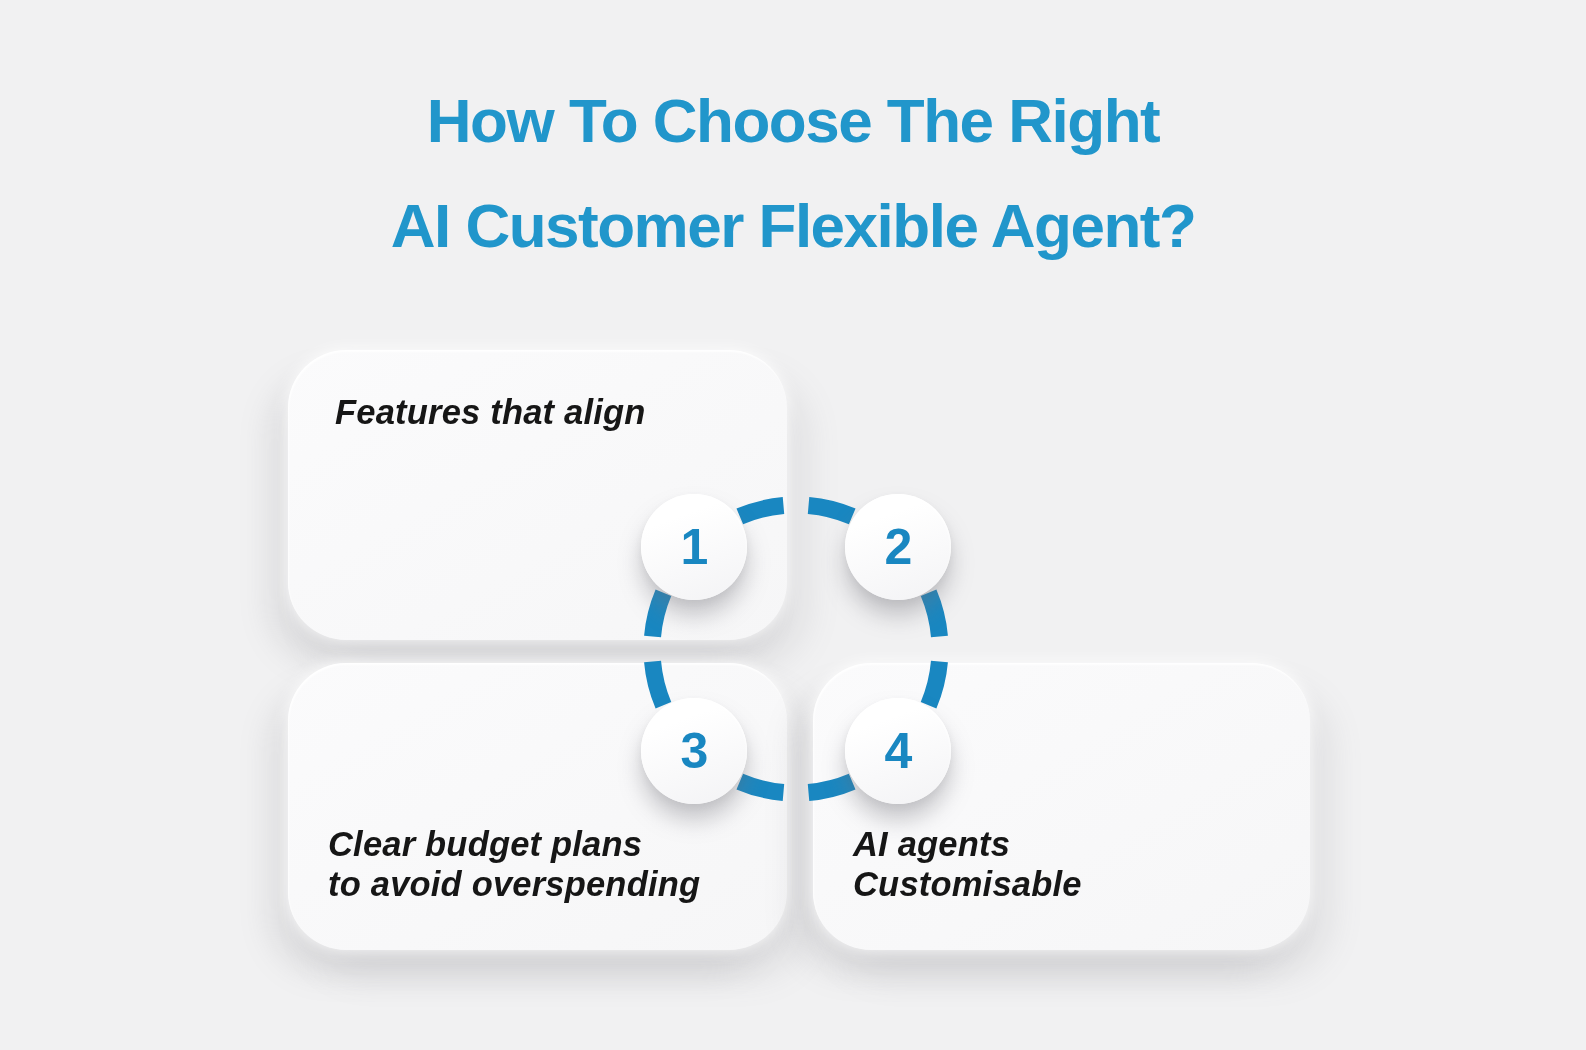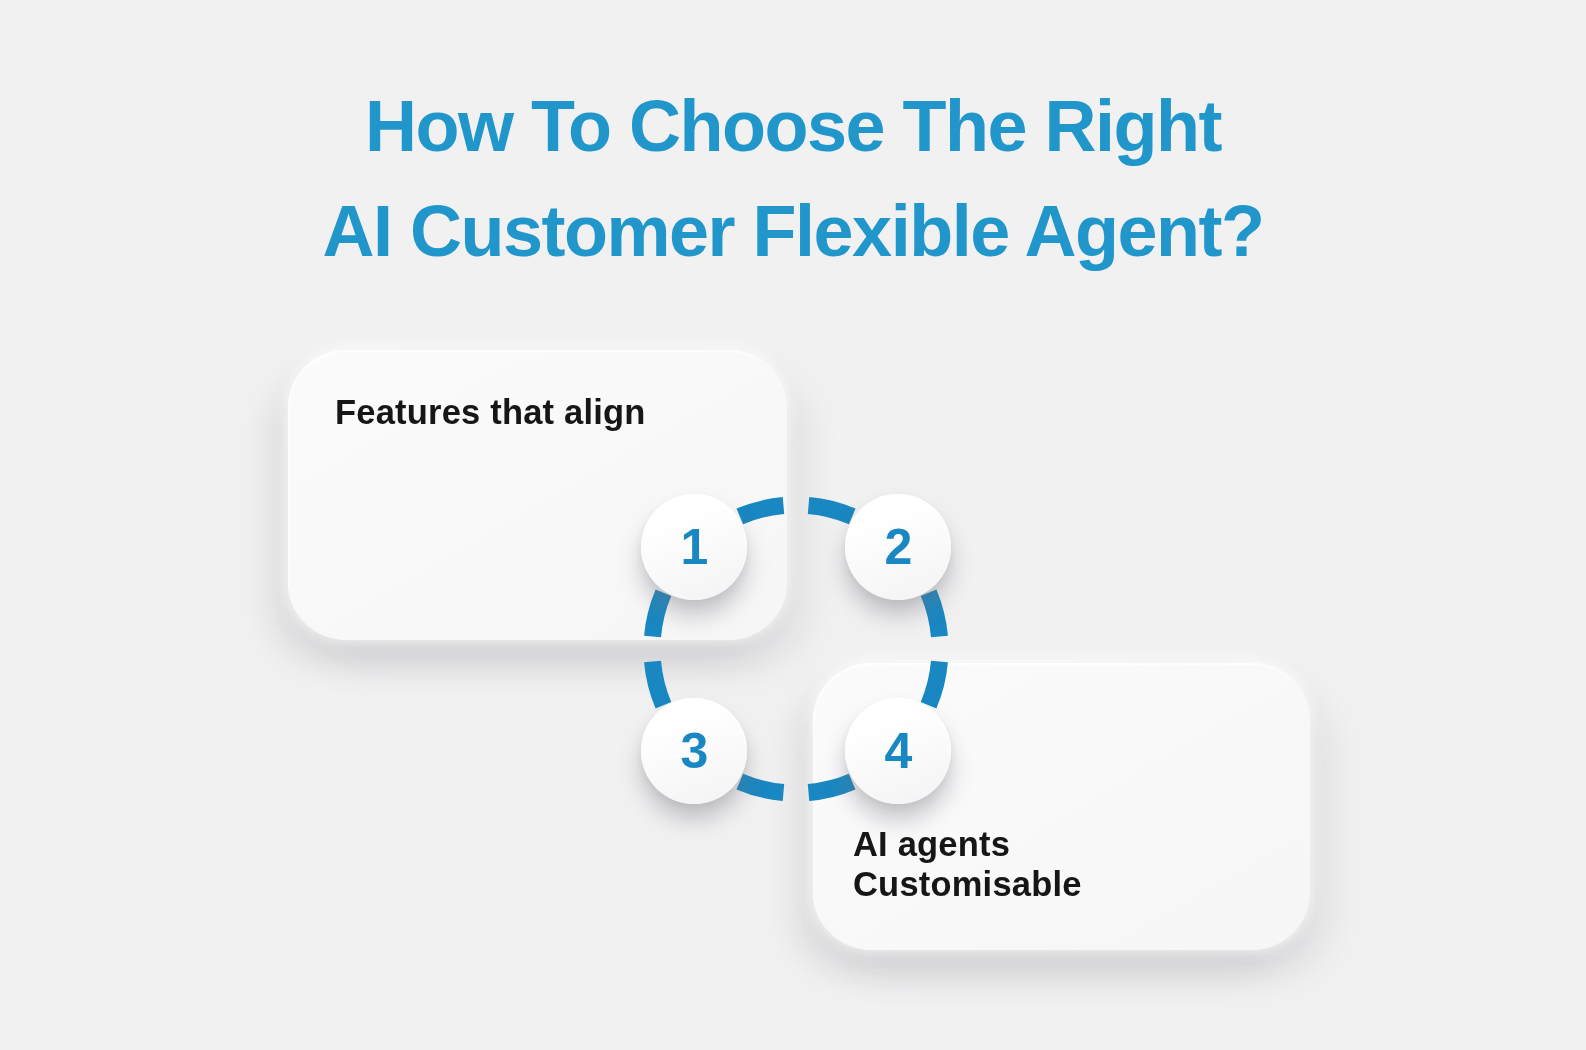--- a/index.html
+++ b/index.html
@@ -4,42 +4,42 @@
 <style>
   html,body{margin:0;padding:0;background:#f1f1f2;}
   .canvas{
     position:relative;width:1586px;height:1050px;overflow:hidden;
     background:#f1f1f2;
     font-family:"Liberation Sans",sans-serif;
   }
   .title{
     position:absolute;top:26px;left:0;width:100%;
     text-align:center;color:#2196cb;
-    font-size:72px;line-height:105px;font-weight:800;letter-spacing:-1.5px;
+    font-size:62px;line-height:105px;font-weight:800;letter-spacing:-1.5px;
   }
   .title span{display:block;}
   .card{
     position:absolute;width:499px;height:290px;border-radius:58px;
     background:linear-gradient(150deg,#fbfbfc 0%,#f6f6f7 100%);
     box-shadow:
       0 0 16px rgba(255,255,255,0.95),
       -20px 24px 30px rgba(122,122,128,0.16),
       20px 26px 34px rgba(122,122,128,0.14),
       inset 1px 2px 2px rgba(255,255,255,0.9);
   }
   .card-1{left:288px;top:350px;}
   .card-2{left:813px;top:350px;width:497px;}
   .card-3{left:288px;top:663px;height:287px;}
   .card-4{left:813px;top:663px;width:497px;height:287px;}
   .card-text{
     position:absolute;
     font-size:34.5px;line-height:40px;font-weight:700;
     color:#161616;letter-spacing:0.2px;
   }
-  .card-text span{display:block;}
+  .card-text span{display:block;font-style:italic;}
   .text-top{left:47px;top:42px;}
   .text-bottom{left:40px;bottom:46px;}
   .connector{position:absolute;left:596px;top:449px;}
   .badge{
     position:absolute;width:106px;height:106px;border-radius:50%;
     background:linear-gradient(160deg,#ffffff 25%,#f3f3f5 100%);
     box-shadow:
       0 16px 22px rgba(118,118,126,0.38),
       0 4px 8px rgba(0,0,0,0.05),
       inset 0 2px 3px rgba(255,255,255,1);
@@ -63,20 +63,26 @@
     <span>AI Customer Flexible Agent?</span>
   </h1>
 
   <div class="card card-1">
     <div class="card-text text-top">
       <span>Features that align</span>
     </div>
   </div>
 
 
+  <div class="card card-3">
+    <div class="card-text text-bottom">
+      <span>Clear budget plans</span>
+      <span>to avoid overspending</span>
+    </div>
+  </div>
 
   <div class="card card-4">
     <div class="card-text text-bottom">
       <span>AI agents</span>
       <span>Customisable</span>
     </div>
   </div>
 
   <svg class="connector" width="400" height="400">
     <circle cx="200" cy="200" r="144" fill="none" stroke="#1987c1" stroke-width="17" stroke-dasharray="45.2 110.6 45.2 25.1" stroke-dashoffset="-12.57"></circle>

